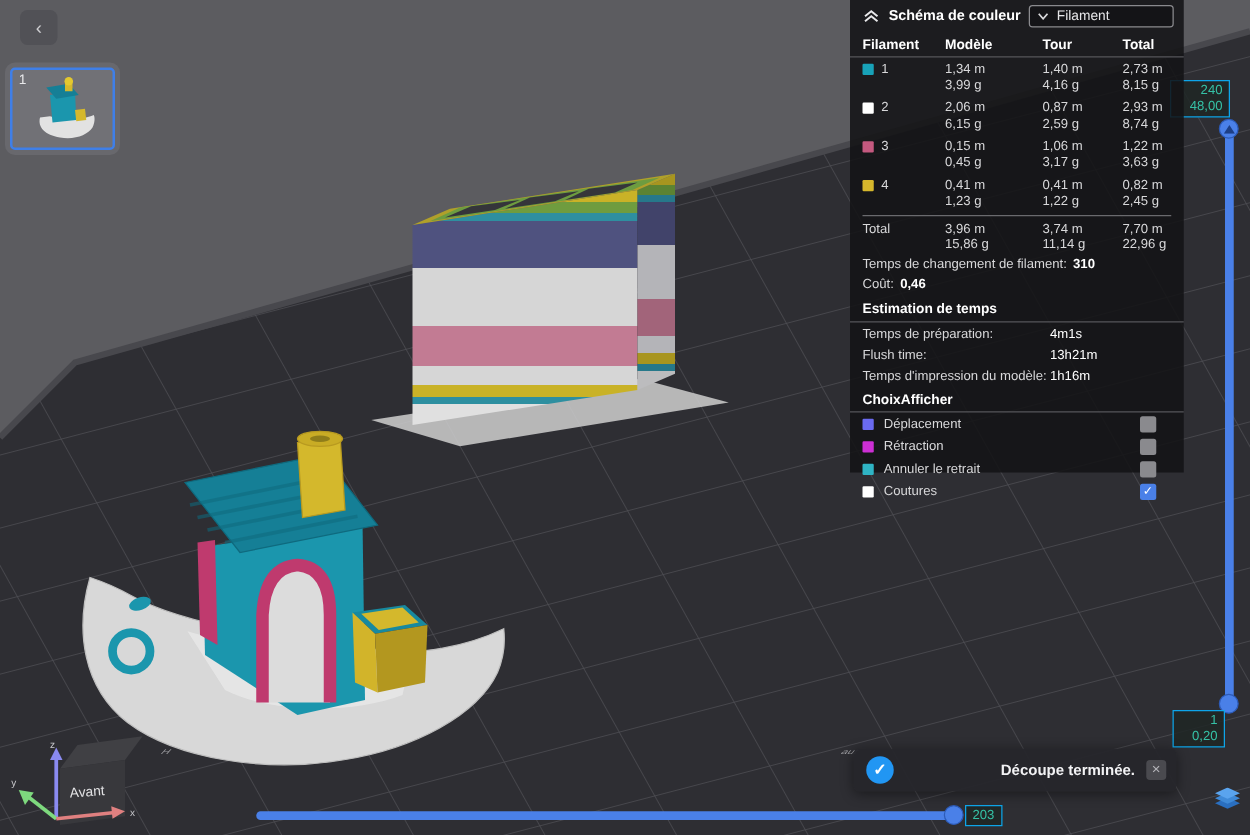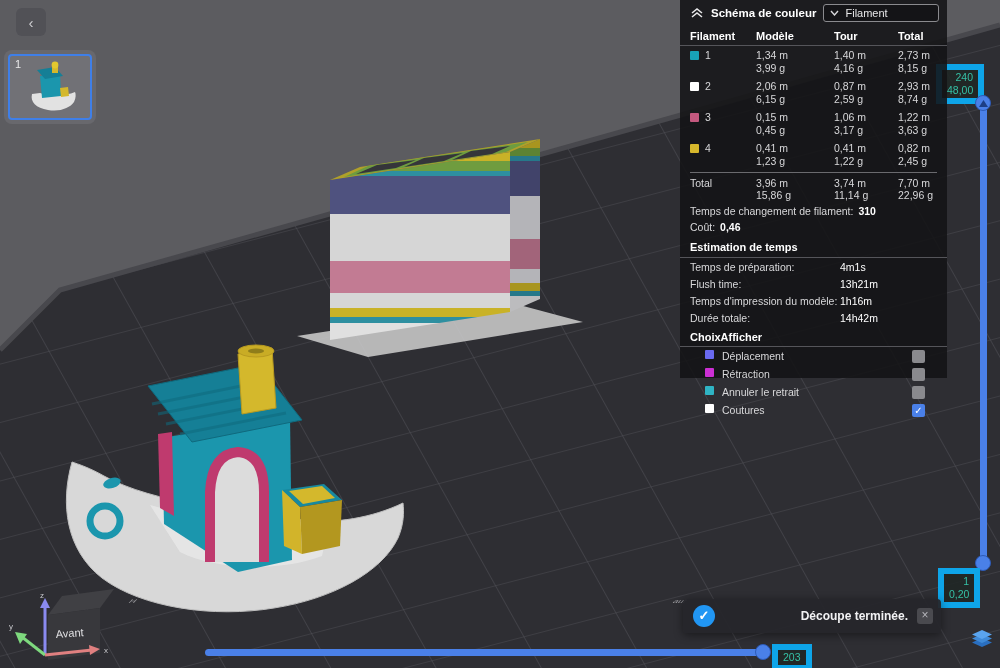--- a/index.html
+++ b/index.html
@@ -38,34 +38,34 @@
   .sep { border-top:1px solid #6a6a6e; margin:2px 10px 0 10px; }
   .total-row { padding:4px 10px 2px 10px; font-size:10.5px; }
   .kv-line { padding:2px 10px; }
   .kv-line .v { color:#fff; margin-left:5px;font-weight:bold; }
   .sect-title { font-weight:bold; color:#fff; font-size:11px; padding:6px 22px 4px 10px;
     border-bottom:1px solid #55555a; }
   .time-row { display:grid; grid-template-columns:150px auto; padding:2.5px 10px; }
   .time-row .v { color:#fff; }
   .choix-head { display:flex; font-weight:bold; color:#fff;
     font-size:11px; padding:5px 10px 3px 10px; border-bottom:1px solid #55555a; }
-  .opt-row { display:flex; gap:8px; padding:2.5px 10px;margin-left:15px; }
+  .opt-row { display:flex; align-items:center; gap:8px; padding:2.5px 10px; }
   .opt-row .lbl { flex:1; }
   .checkbox { width:13px; height:13px; border-radius:2px; background:#8a8a8e;
     margin-right:12px; cursor:pointer; }
   .checkbox.checked { background:#4a80e8; color:#fff; font-size:10px; line-height:13px;
     text-align:center; }
 
   
   .vslider-track { position:absolute; left:980px; top:101px; width:7px; height:464px;
     background:#4a80e8; border-radius:4px; z-index:3; cursor:pointer; }
   .vhandle { position:absolute; width:16px; height:16px; border-radius:50%;
     background:#4a80e8; border:1px solid #2d5bb8; z-index:4; cursor:grab; }
   .vhandle svg { position:absolute; left:3px; top:4px; }
-  .slider-tip { position:absolute; background:rgba(30,38,36,0.85); border:6px solid #0ea5e9;
+  .slider-tip { position:absolute; background:rgba(30,38,36,0.85); border:1px solid #0ea5e9;
     color:#35c0a5; font-size:10.5px; text-align:right; padding:1px 5px; line-height:13px;
     z-index:4; }
   .hslider-track { position:absolute; left:205px; top:649px; width:558px; height:7px;
     background:#4a80e8; border-radius:4px; z-index:3; cursor:pointer; }
   .hhandle { position:absolute; left:755px; top:644px; width:16px; height:16px;
     border-radius:50%; background:#4a80e8; border:1px solid #2d5bb8; z-index:4; cursor:grab; }
 
   
   .toast { position:absolute; left:683px; top:599px; width:258px; height:34px;
     background:rgba(38,38,43,0.95); border-radius:4px; box-shadow:0 2px 10px rgba(0,0,0,.45);
@@ -341,24 +341,20 @@
       <span class="v">4m1s</span>
     </div>
     <div class="time-row">
       <span>Flush time:</span>
       <span class="v">13h21m</span>
     </div>
     <div class="time-row">
       <span>Temps d'impression du modèle:</span>
       <span class="v">1h16m</span>
     </div>
-    <div class="time-row">
-      <span>Durée totale:</span>
-      <span class="v">14h42m</span>
-    </div>
 
     <div class="choix-head">
       <span>Choix</span>
       <span>Afficher</span>
     </div>
 
     <div class="opt-row">
       <span class="swatch" style="background-color: rgb(106, 106, 240);"></span>
       <span class="lbl">Déplacement</span>
       <span class="checkbox"></span>

